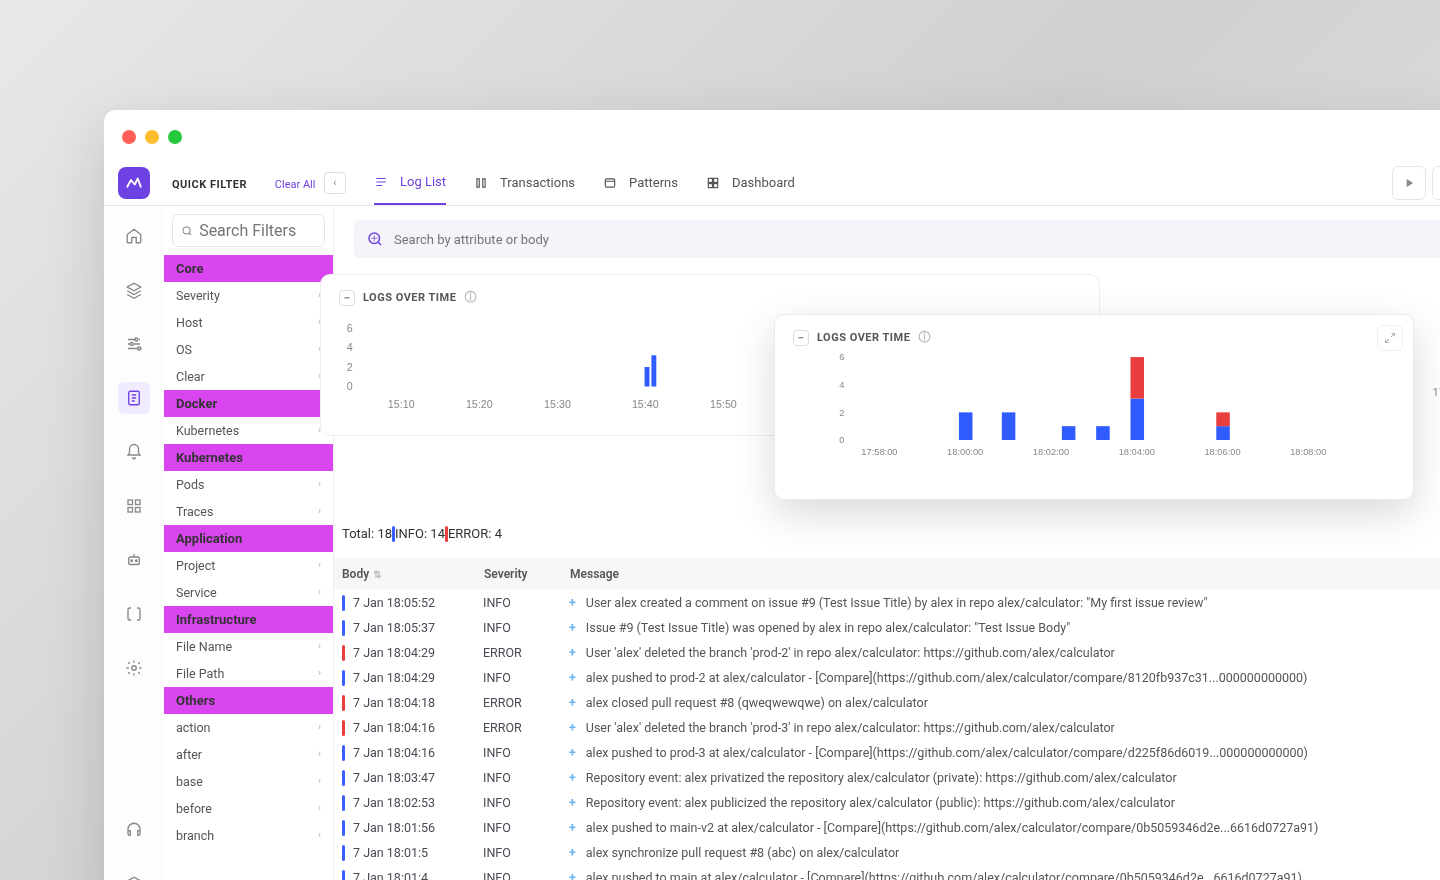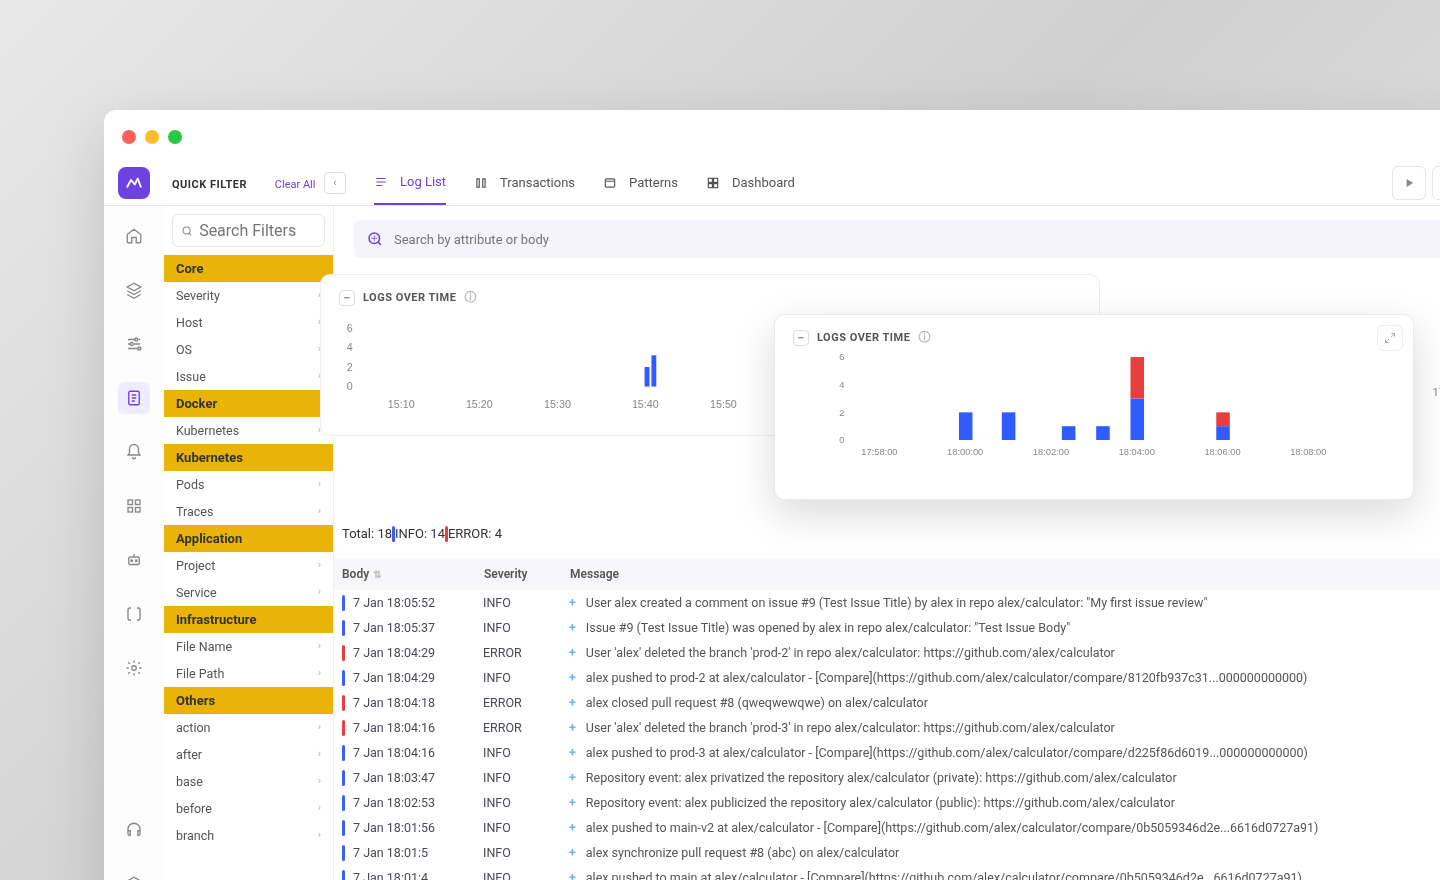--- a/index.html
+++ b/index.html
@@ -21,21 +21,21 @@
 .tab svg{width:14px;height:14px}
 .sidebar-icons{position:absolute;top:96px;left:0;width:60px;bottom:0;display:flex;flex-direction:column;align-items:center;gap:22px;padding-top:14px;background:#fdfdfe}
 .sidebar-icons .ico{width:32px;height:32px;display:flex;align-items:center;justify-content:center;color:#888;border-radius:6px;cursor:pointer}
 .sidebar-icons .ico.active{background:#f0ebff;color:#6e41e2}
 .sidebar-icons .spacer{flex:1}
 .filters{position:absolute;top:96px;left:60px;width:170px;bottom:0;border-right:1px solid #eee;background:#fff;overflow:hidden}
 .search-filters{margin:8px;border:1px solid #e5e5ea;border-radius:6px;display:flex;align-items:center;padding:6px 8px;gap:6px}
 .search-filters input{border:none;outline:none;font-size:16px;width:100%}
 .anom{display:flex;align-items:center;gap:8px;padding:8px 12px;font-size:13px}
 .anom input{width:14px;height:14px}
-.group{font-size:13px;font-weight:700;background:#eab308;padding:6px 12px;color:#333}
+.group{font-size:13px;font-weight:700;background:#d946ef;padding:6px 12px;color:#333}
 .item{font-size:12.5px;color:#555;padding:6px 12px;display:flex;justify-content:space-between;cursor:pointer}
 .item .chev{color:#bbb;font-size:11px}
 .main{position:absolute;top:96px;left:230px;right:0;bottom:0;background:#fff}
 .search-row{position:absolute;top:14px;left:20px;right:20px;height:38px}
 .search-box{background:#f6f4fb;border-radius:6px;display:flex;align-items:center;padding:0 12px;gap:10px;height:100%;width:100%}
 .search-box svg{color:#6e41e2}
 .search-box input{border:none;background:transparent;outline:none;font-size:13px;flex:1}
 .play-btn{position:absolute;top:14px;right:56px;width:34px;height:34px;border:1px solid #e5e5ea;border-radius:6px;display:flex;align-items:center;justify-content:center;color:#888}
 .refresh-btn{position:absolute;top:14px;right:14px;width:34px;height:34px;border:1px solid #e5e5ea;border-radius:6px;display:flex;align-items:center;justify-content:center;color:#888}
 .chart-back{position:absolute;top:68px;left:-14px;width:780px;height:162px;background:#fff;border:1px solid #eee;border-radius:10px;padding:14px 18px}
@@ -214,21 +214,21 @@
         </div>
         <div class="item">
           <span>Host</span>
           <span class="chev">›</span>
         </div>
         <div class="item">
           <span>OS</span>
           <span class="chev">›</span>
         </div>
         <div class="item">
-          <span>Issue</span>
+          <span>Clear</span>
           <span class="chev">›</span>
         </div>
         <div class="group">Docker</div>
         <div class="item">
           <span>Kubernetes</span>
           <span class="chev">›</span>
         </div>
         <div class="group">Kubernetes</div>
         <div class="item">
           <span>Pods</span>

